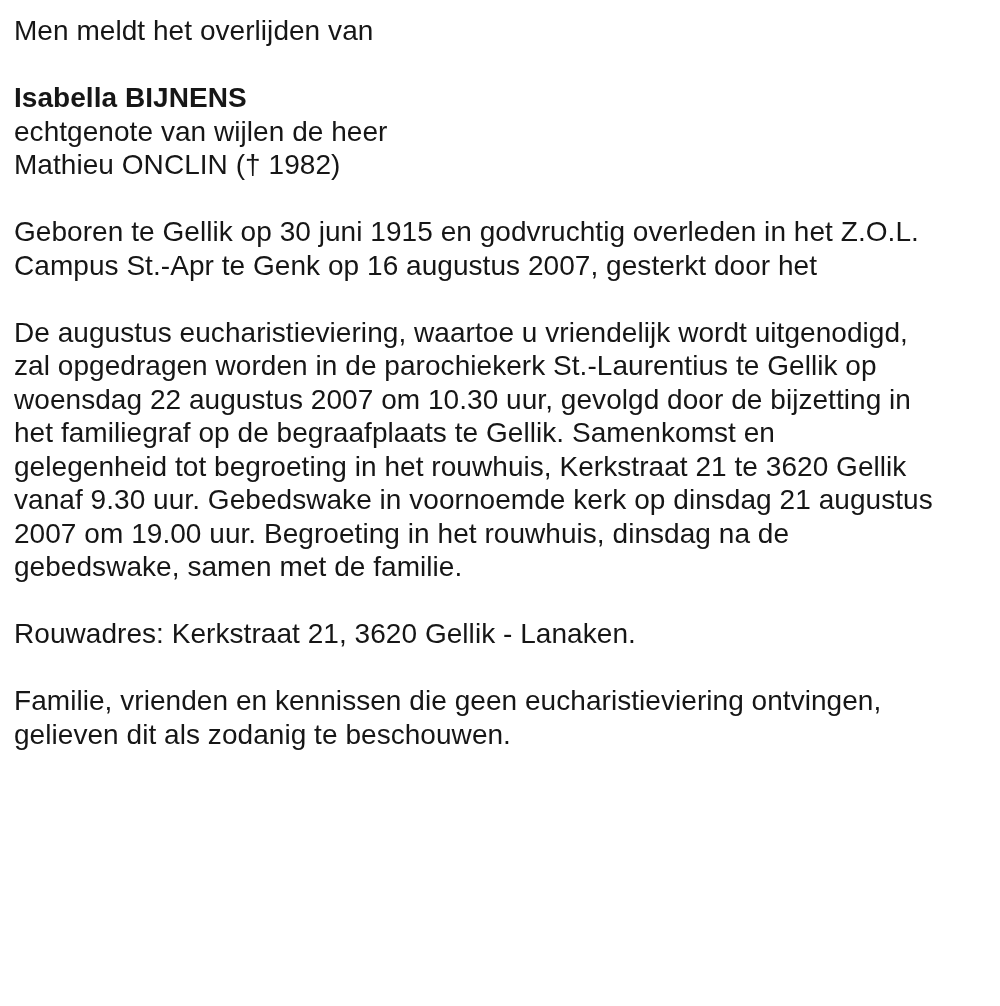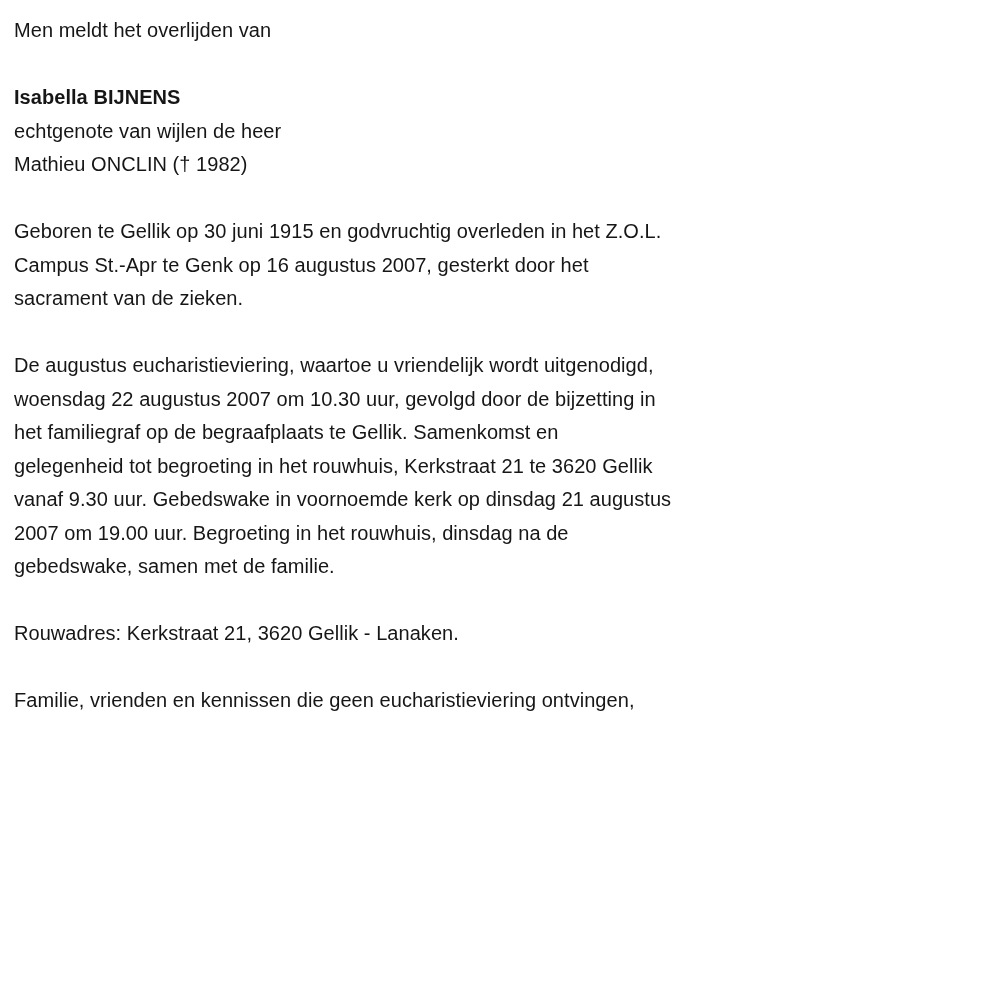--- a/index.html
+++ b/index.html
@@ -13,21 +13,21 @@
     font-family: "Liberation Sans", sans-serif;
     color: #1a1a1a;
     overflow: hidden;
   }
   .notice {
     padding: 14px 18px 0 14px;
     box-sizing: border-box;
     width: 1000px;
   }
   .line {
-    font-size: 20px;
+    font-size: 28px;
     line-height: 33.5px;
     font-weight: 400;
     color: #161616;
     letter-spacing: 0.05px;
     white-space: pre-wrap;
   }
   .line.bold {
     font-weight: 700;
   }
   .spacer {
@@ -52,40 +52,41 @@
     <span class="line bold">Isabella BIJNENS</span>
     <span class="line">echtgenote van wijlen de heer</span>
     <span class="line">Mathieu ONCLIN († 1982)</span>
   </div>
 
   <div class="spacer"></div>
 
   <div class="para">
     <span class="line">Geboren te Gellik op 30 juni 1915 en godvruchtig overleden in het Z.O.L.</span>
     <span class="line">Campus St.-Apr te Genk op 16 augustus 2007, gesterkt door het</span>
-    <span class="line">sacrament van de zieken.</span>
   </div>
 
   <div class="spacer"></div>
 
   <div class="para">
     <span class="line">De augustus eucharistieviering, waartoe u vriendelijk wordt uitgenodigd,</span>
+    <span class="line">zal opgedragen worden in de parochiekerk St.-Laurentius te Gellik op</span>
     <span class="line">woensdag 22 augustus 2007 om 10.30 uur, gevolgd door de bijzetting in</span>
     <span class="line">het familiegraf op de begraafplaats te Gellik. Samenkomst en</span>
     <span class="line">gelegenheid tot begroeting in het rouwhuis, Kerkstraat 21 te 3620 Gellik</span>
     <span class="line">vanaf 9.30 uur. Gebedswake in voornoemde kerk op dinsdag 21 augustus</span>
     <span class="line">2007 om 19.00 uur. Begroeting in het rouwhuis, dinsdag na de</span>
     <span class="line">gebedswake, samen met de familie.</span>
   </div>
 
   <div class="spacer"></div>
 
   <div class="para">
     <span class="line">Rouwadres: Kerkstraat 21, 3620 Gellik - Lanaken.</span>
   </div>
 
   <div class="spacer"></div>
 
   <div class="para">
     <span class="line">Familie, vrienden en kennissen die geen eucharistieviering ontvingen,</span>
+    <span class="line">gelieven dit als zodanig te beschouwen.</span>
   </div>
 
 </div>
 
 </body></html>

